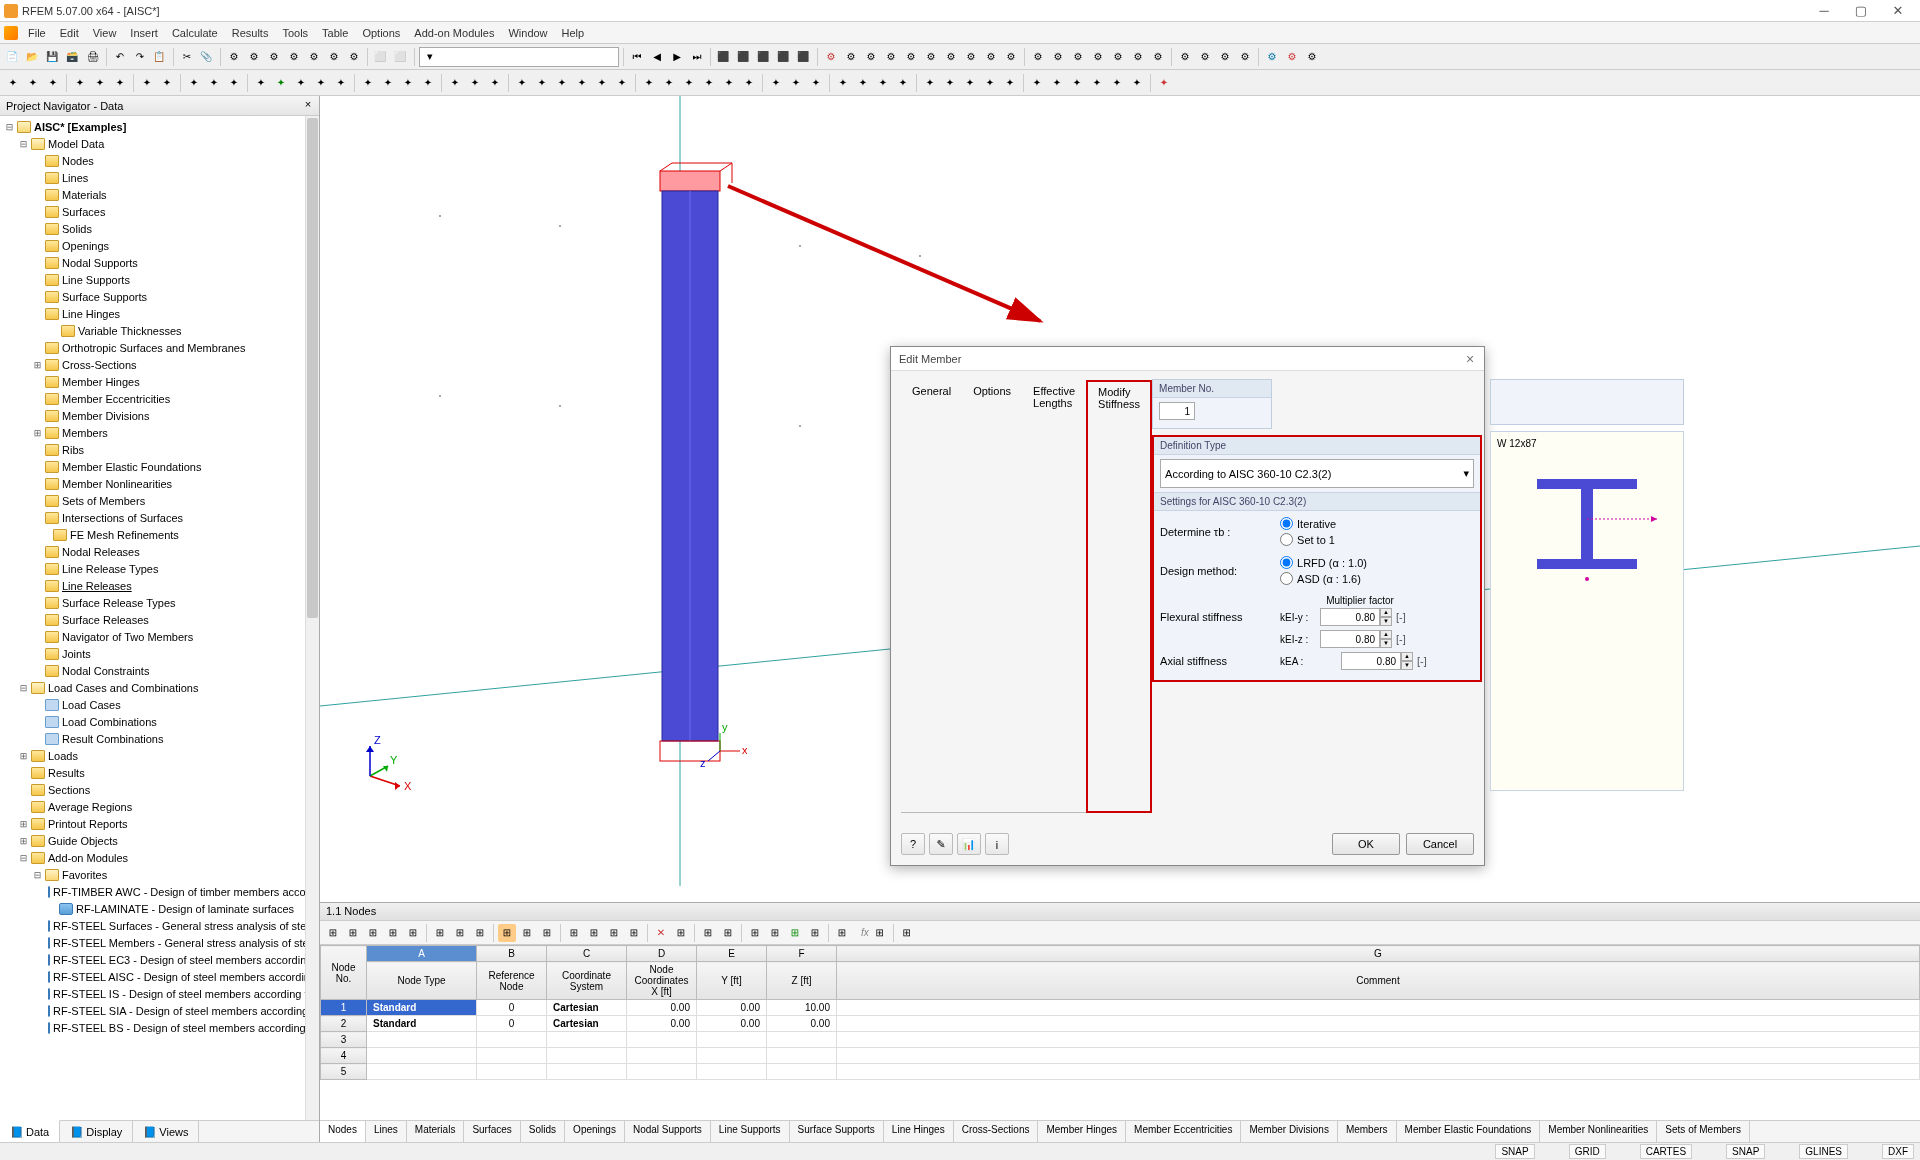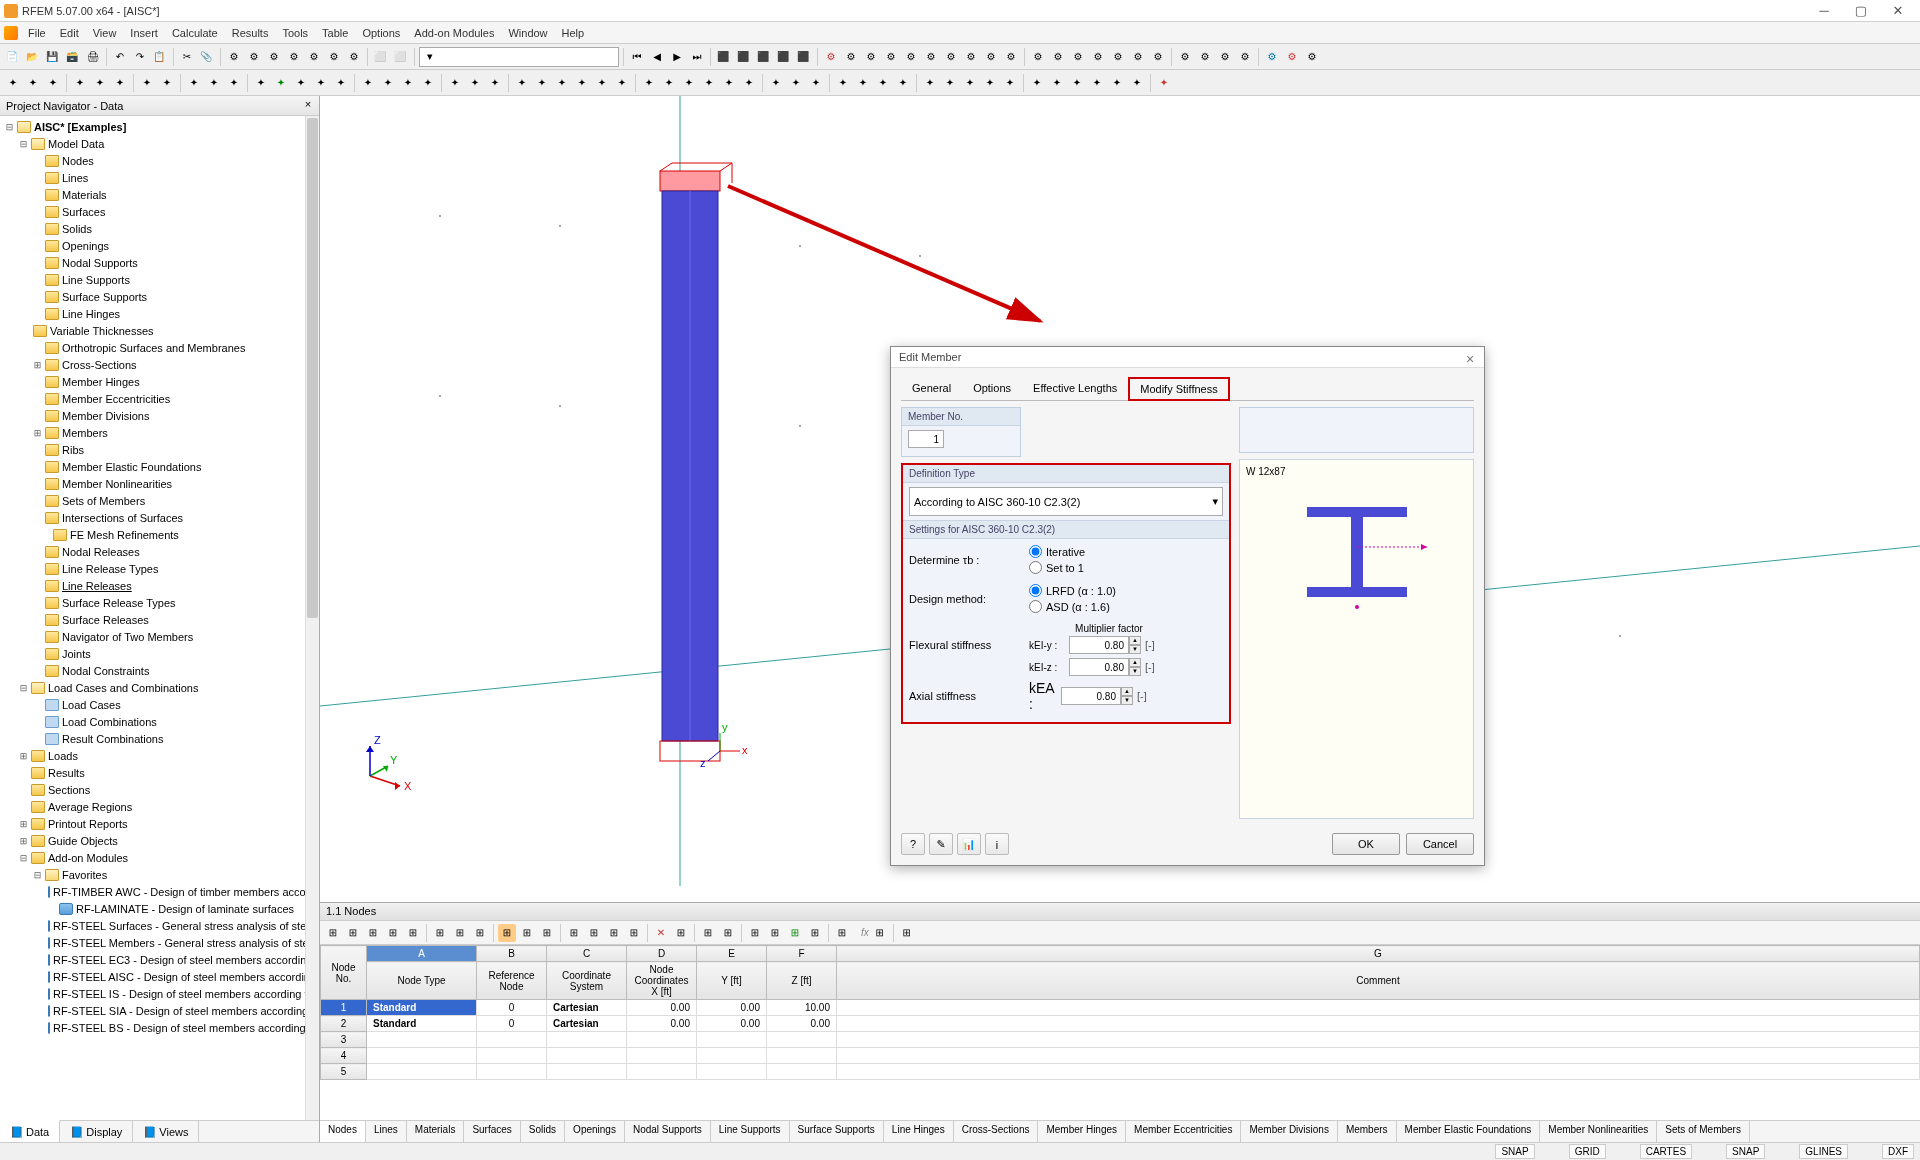--- a/index.html
+++ b/index.html
@@ -69,21 +69,21 @@
 .table-tab.active { background: #fff; }
 
 
 .statusbar { height: 18px; background: #f0f0f0; border-top: 1px solid #ccc; display: flex; align-items: center; justify-content: flex-end; padding: 0 6px; gap: 2px; }
 .sb-item { border: 1px solid #ccc; padding: 1px 5px; font-size: 10px; background: #fafafa; margin-left: 32px; }
 
 
 .dialog { position: absolute; left: 890px; top: 346px; width: 595px; height: 520px; background: #f5f5f5; border: 1px solid #888; box-shadow: 0 3px 12px rgba(0,0,0,0.3); display: flex; flex-direction: column; }
 .dialog-title { height: 24px; background: #fff; border-bottom: 1px solid #ddd; display: flex; align-items: center; padding: 0 8px; font-size: 11px; color: #444; }
 .dialog-close { position: absolute; right: 6px; top: 4px; width: 16px; height: 16px; text-align: center; color: #777; font-size: 14px; }
-.dialog-body { flex: 1; padding: 8px 10px; display: flex; flex-direction: column; }
+.dialog-body { flex: 1; padding: 8px 10px; display: flex; flex-direction: row; }
 .dialog-tabs { display: flex; border-bottom: 1px solid #bbb; margin-bottom: 6px; }
 .dialog-tab { padding: 4px 10px; border: 1px solid transparent; border-bottom: none; font-size: 11px; position: relative; top: 1px; }
 .dialog-tab.active { background: #f5f5f5; border-color: #bbb; border-bottom: 1px solid #f5f5f5; }
 .dialog-tab.highlighted { border: 2px solid #c00; }
 
 .dialog-content { flex: 1; display: flex; gap: 8px; }
 .dialog-left { width: 330px; }
 .dialog-right { flex: 1; }
 
 .group { border: 1px solid #bfcfe0; background: #f0f4fa; margin-bottom: 6px; padding-bottom: 4px; }
@@ -347,21 +347,21 @@
         <div class="tree-item" style="padding-left: 32px;">
           <span class="tree-expander"></span>
           <span class="tree-icon folder"></span>
           <span class="tree-label">Surface Supports</span>
         </div>
         <div class="tree-item" style="padding-left: 32px;">
           <span class="tree-expander"></span>
           <span class="tree-icon folder"></span>
           <span class="tree-label">Line Hinges</span>
         </div>
-        <div class="tree-item" style="padding-left: 20px;">
+        <div class="tree-item" style="padding-left: 48px;">
           <span class="tree-expander"></span>
           <span class="tree-icon folder"></span>
           <span class="tree-label">Variable Thicknesses</span>
         </div>
         <div class="tree-item" style="padding-left: 32px;">
           <span class="tree-expander"></span>
           <span class="tree-icon folder"></span>
           <span class="tree-label">Orthotropic Surfaces and Membranes</span>
         </div>
         <div class="tree-item" style="padding-left: 32px;">
@@ -869,21 +869,21 @@
               <span style="width:40px;font-size:10px">kEI-z :</span>
               <input class="spin-input" value="0.80" style="">
               <span class="spin-btns">
                   <span class="spin-btn">▲</span>
                   <span class="spin-btn">▼</span>
                 </span>
               <span class="unit">[-]</span>
             </div>
             <div class="group-row">
               <label>Axial stiffness</label>
-              <span style="width:32px;font-size:14px">kEA :</span>
+              <span style="width:61px;font-size:10px">kEA :</span>
               <input class="spin-input" value="0.80" style="">
               <span class="spin-btns">
                   <span class="spin-btn">▲</span>
                   <span class="spin-btn">▼</span>
                 </span>
               <span class="unit">[-]</span>
             </div>
           </div>
         </div>
       </div>

